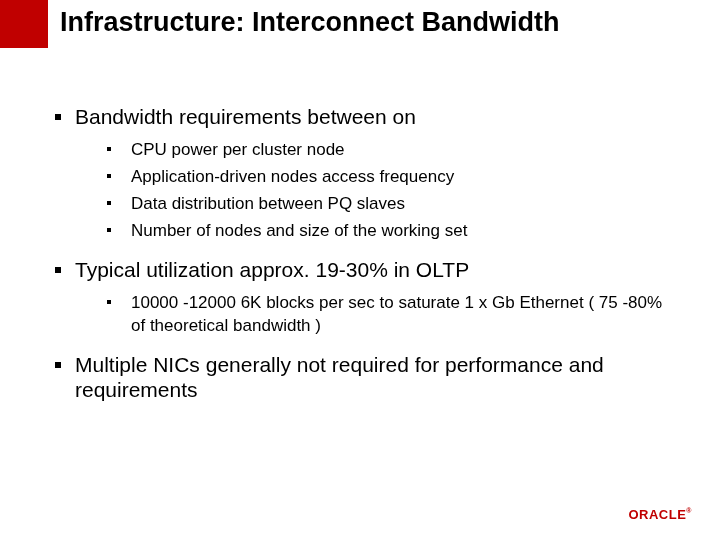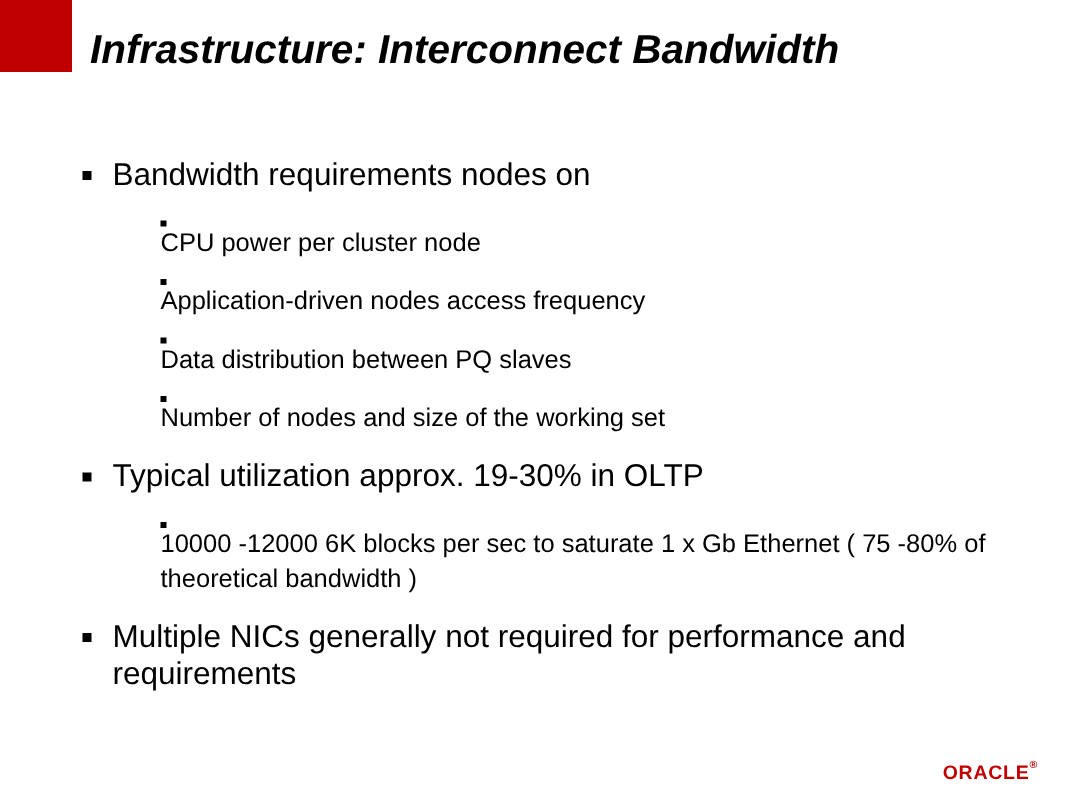--- a/index.html
+++ b/index.html
@@ -1,41 +1,41 @@
 <!DOCTYPE html>
 <html><head>
 <meta charset="utf-8">
 <style>
   * { margin: 0; padding: 0; box-sizing: border-box; }
   html, body { width: 720px; height: 540px; background: #fff; font-family: Arial, Helvetica, sans-serif; color: #000; }
   .slide { position: relative; width: 720px; height: 540px; }
   .red-block { position: absolute; top: 0; left: 0; width: 48px; height: 48px; background: #c00000; }
-  .title { position: absolute; top: 18px; left: 60px; font-size: 27px; font-weight: bold; font-style: italic; }
+  .title { position: absolute; top: 7px; left: 60px; font-size: 27px; font-weight: bold; }
   .content { position: absolute; top: 90px; left: 55px; right: 40px; }
   .b1 { display: flex; align-items: flex-start; margin-top: 14px; margin-bottom: 6px; }
   .b1 .dot { width: 6px; height: 6px; background: #000; border-radius: 0; margin-top: 10px; margin-right: 14px; flex-shrink: 0; }
   .b1 .txt { font-size: 21px; line-height: 1.2; }
   .sub { margin-left: 52px; margin-top: 10px; margin-bottom: 4px; }
-  .b2 { display: flex; align-items: flex-start; margin-bottom: 4px; flex-direction: column; }
+  .b2 { display: flex; align-items: flex-start; margin-bottom: 4px; }
   .b2 .dot { width: 4px; height: 4px; background: #000; margin-top: 8px; margin-right: 20px; flex-shrink: 0; }
   .b2 .txt { font-size: 17px; line-height: 1.35; }
   .logo { position: absolute; bottom: 18px; right: 28px; font-family: Arial, sans-serif; font-weight: bold; font-size: 13px; letter-spacing: 0.5px; color: #c00000; }
   .logo .r { font-size: 7px; vertical-align: top; }
 </style>
 </head>
 <body>
 <div class="slide">
   <div class="red-block"></div>
   <div class="title">Infrastructure: Interconnect Bandwidth</div>
 
   <div class="content">
 
     <div class="b1">
       <div class="dot"></div>
-      <div class="txt">Bandwidth requirements nodes on</div>
+      <div class="txt">Bandwidth requirements between on</div>
     </div>
     <div class="sub">
       <div class="b2">
         <div class="dot"></div>
         <div class="txt">CPU power per cluster node</div>
       </div>
       <div class="b2">
         <div class="dot"></div>
         <div class="txt">Application-driven nodes access frequency</div>
       </div>

